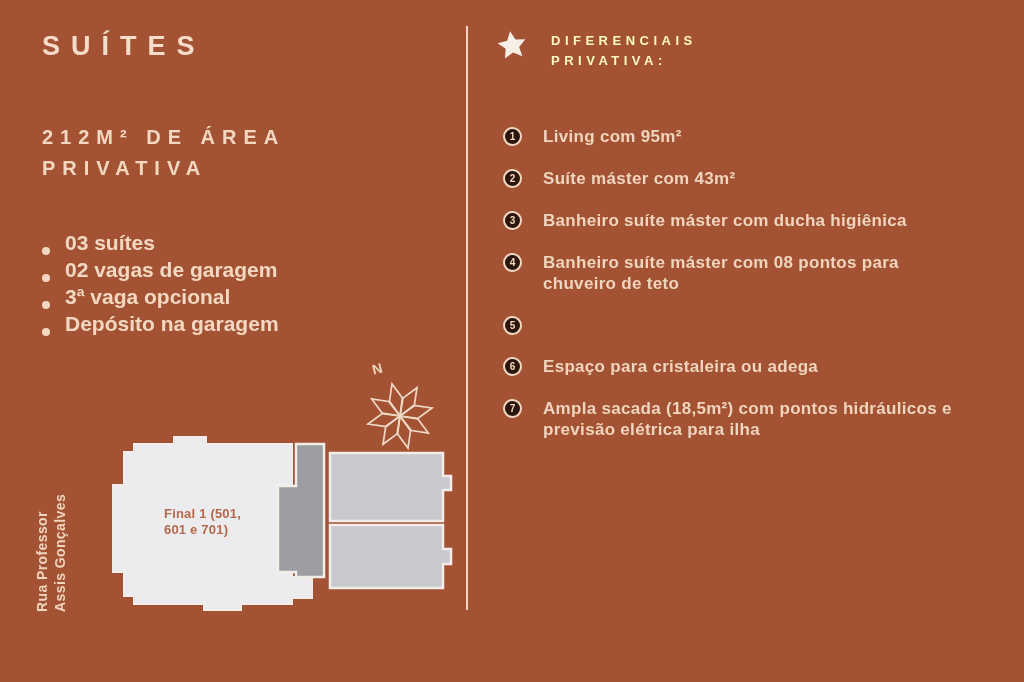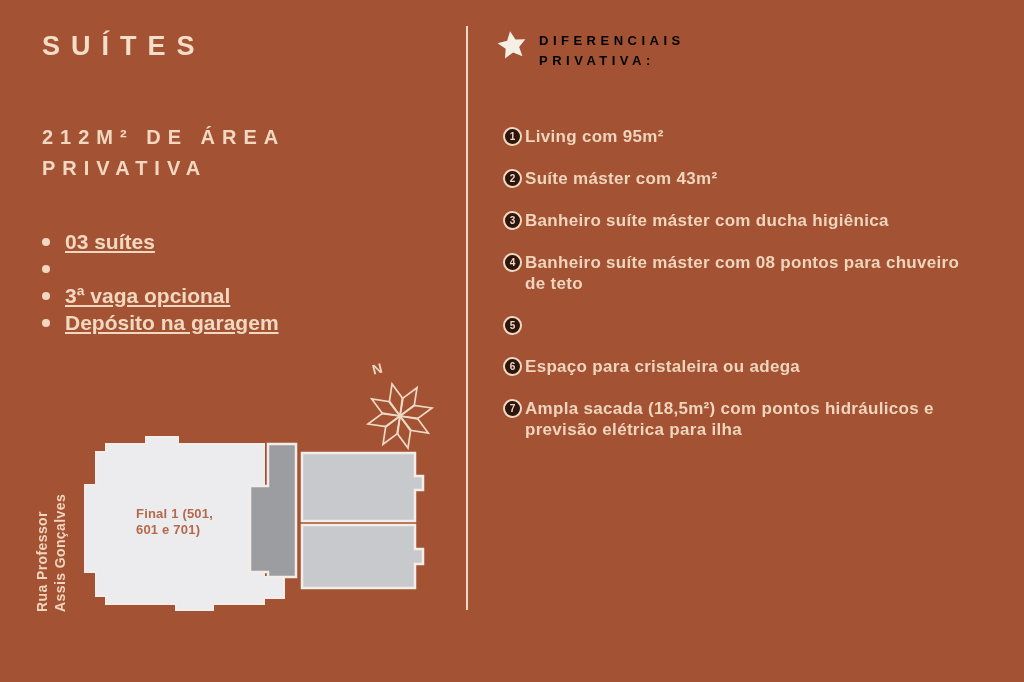--- a/index.html
+++ b/index.html
@@ -18,59 +18,59 @@
   }
   .subtitle{
     position:absolute;left:42px;top:122px;
     font-size:20px;font-weight:bold;letter-spacing:7px;
     line-height:31px;color:#F2D8C0;
   }
   .bullets{
     position:absolute;left:42px;top:228px;
     font-size:21px;font-weight:bold;color:#F2D8C0;
   }
-  .bullet-row{display:flex;align-items:center;height:27px;text-decoration:underline;}
+  .bullet-row{display:flex;align-items:flex-end;height:27px;}
   .bullet-dot{
     width:8px;height:8px;border-radius:50%;
     background:#F2D8C0;margin-right:15px;flex:0 0 auto;
   }
 
   
   .divider{
     position:absolute;left:466px;top:26px;width:2px;height:584px;
     background:#EFD9C5;
   }
 
   
   .rc-header{
     position:absolute;left:497px;top:30px;
     display:flex;align-items:flex-start;
   }
   .rc-header-text{
-    margin-left:12px;margin-top:1px;
+    margin-left:24px;margin-top:1px;
     font-size:13px;font-weight:bold;letter-spacing:4.5px;
-    line-height:20px;color:#000000;
+    line-height:20px;color:#fef9c3;
   }
   .items{position:absolute;left:503px;top:126px;width:472px;}
   .item{display:flex;align-items:flex-start;margin-bottom:21px;}
   .badge{
     flex:0 0 auto;width:15px;height:15px;border-radius:50%;
     background:#2B150C;border:2px solid #F2D8C0;
     color:#F2D8C0;font-size:10px;font-weight:bold;
     display:flex;align-items:center;justify-content:center;
     margin-top:1px;
   }
   .item-text{
-    margin-left:3px;
+    margin-left:21px;
     font-size:17px;font-weight:bold;color:#EFD5BD;
     line-height:21px;letter-spacing:0.3px;
   }
 
   
-  .plan{position:absolute;left:76px;top:430px;width:360px;height:184px;}
+  .plan{position:absolute;left:104px;top:430px;width:360px;height:184px;}
   .plan svg{position:absolute;left:0;top:0;}
   .unit-label{
     position:absolute;left:60px;top:76px;width:110px;
     font-size:13px;font-weight:bold;line-height:16px;
     color:#B5694C;white-space:pre-line;letter-spacing:0.2px;
   }
   .street-label{
     position:absolute;left:33px;top:612px;
     transform:rotate(-90deg);transform-origin:0 0;
     width:182px;
@@ -91,20 +91,21 @@
   <div>PRIVATIVA</div>
 </div>
 
 <div class="bullets">
   <div class="bullet-row">
     <span class="bullet-dot"></span>
     <span>03 suítes</span>
   </div>
   <div class="bullet-row">
     <span class="bullet-dot"></span>
+    <span>02 vagas de garagem</span>
   </div>
   <div class="bullet-row">
     <span class="bullet-dot"></span>
     <span>3ª vaga opcional</span>
   </div>
   <div class="bullet-row">
     <span class="bullet-dot"></span>
     <span>Depósito na garagem</span>
   </div>
 </div>

